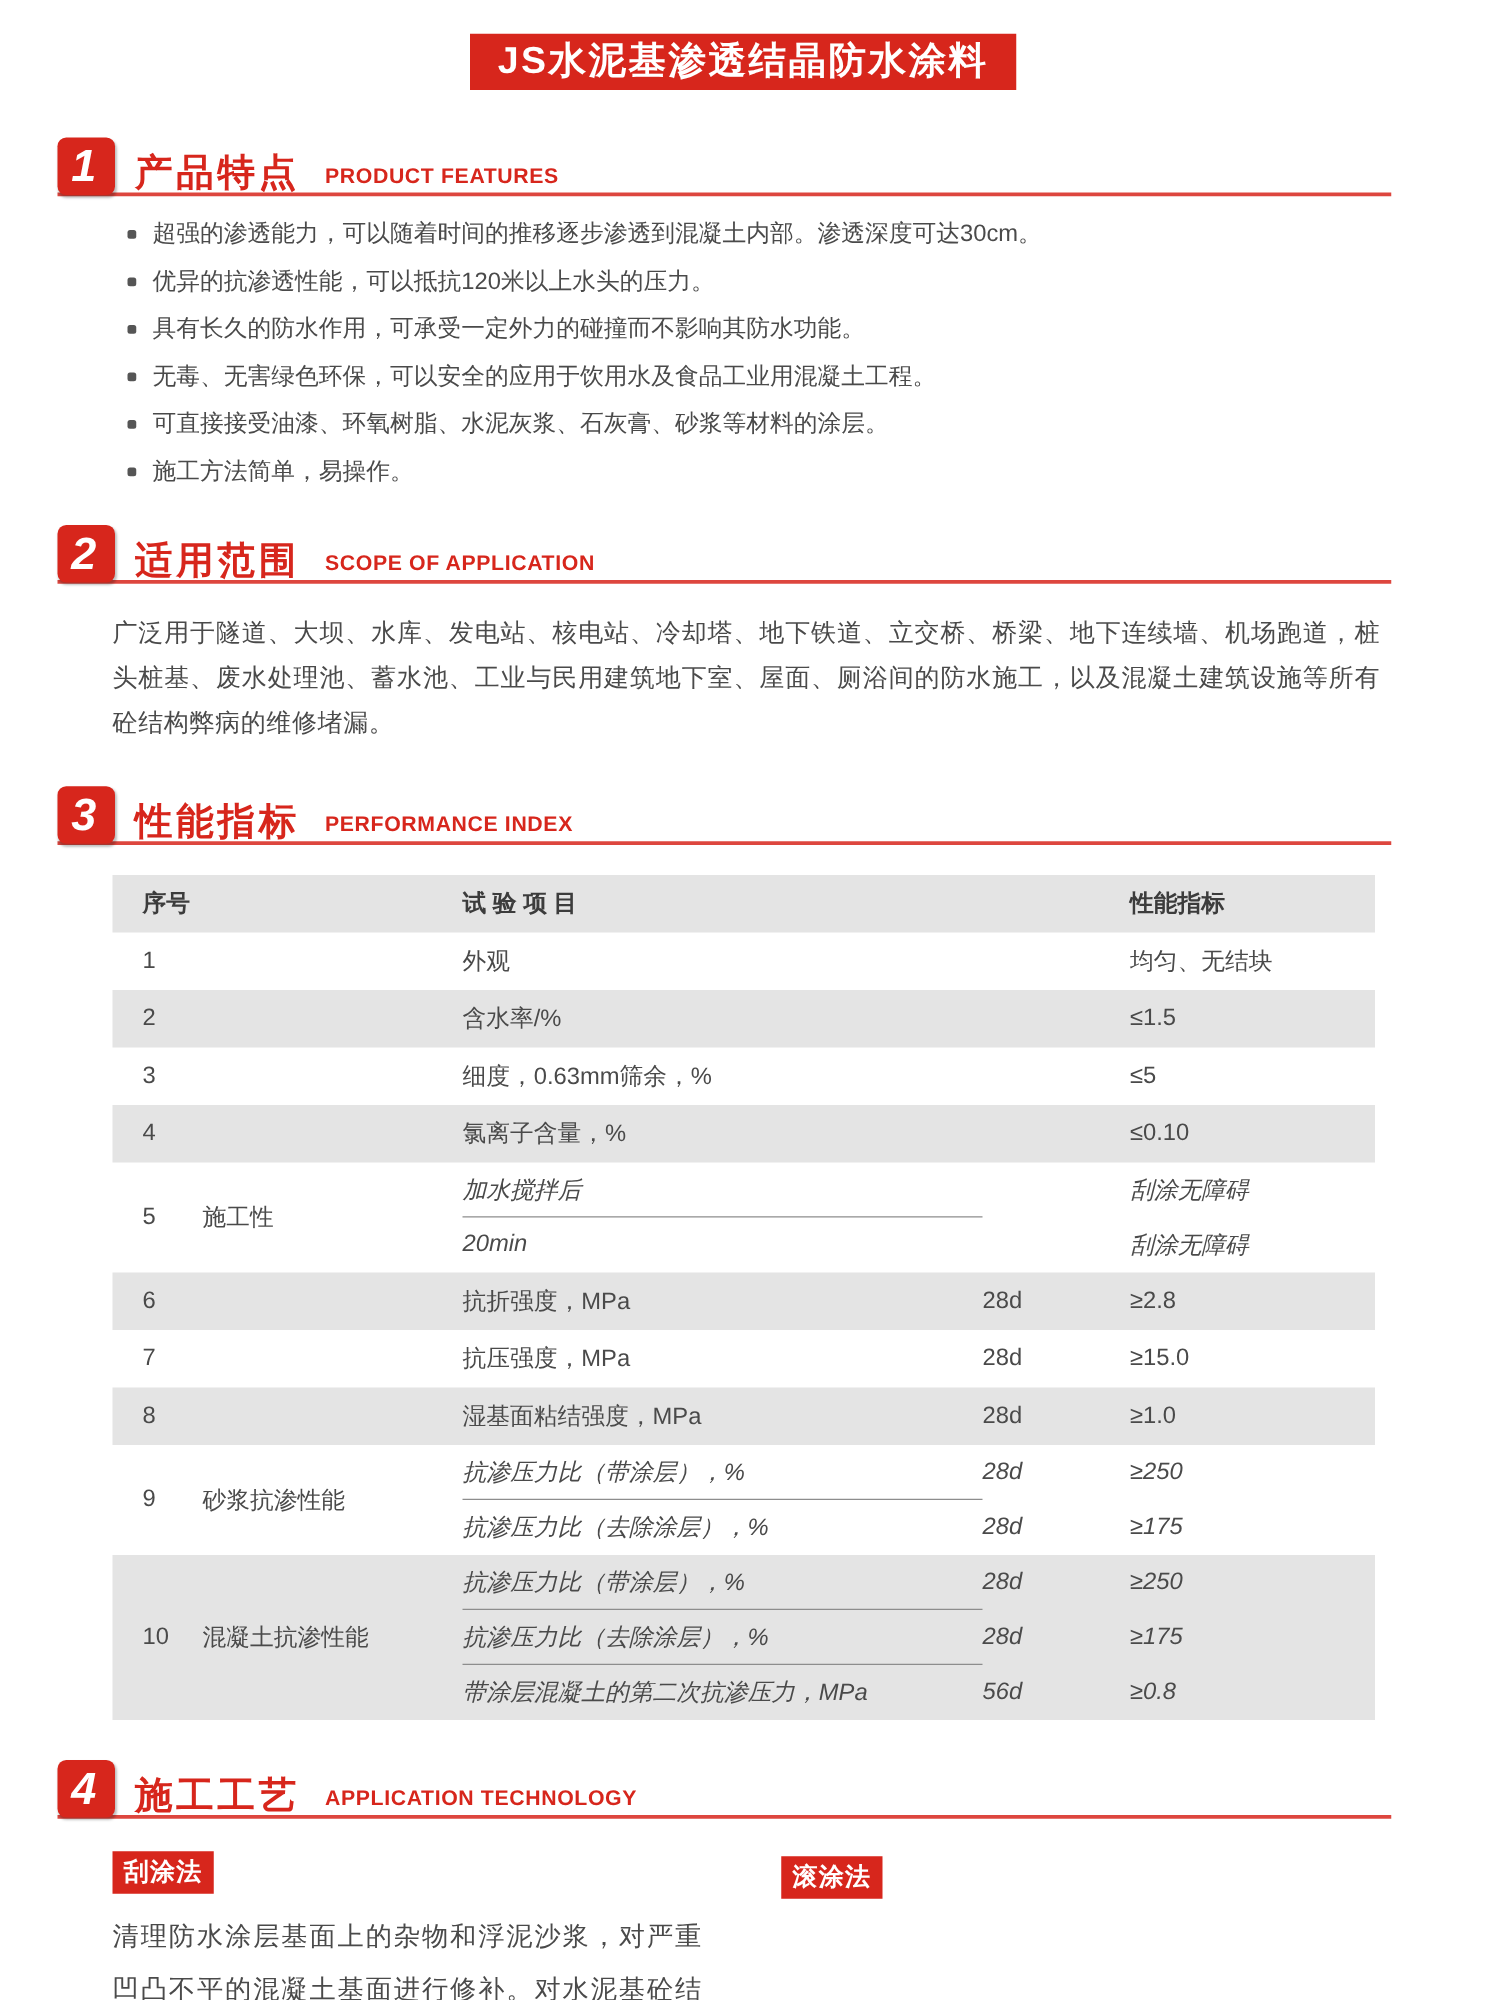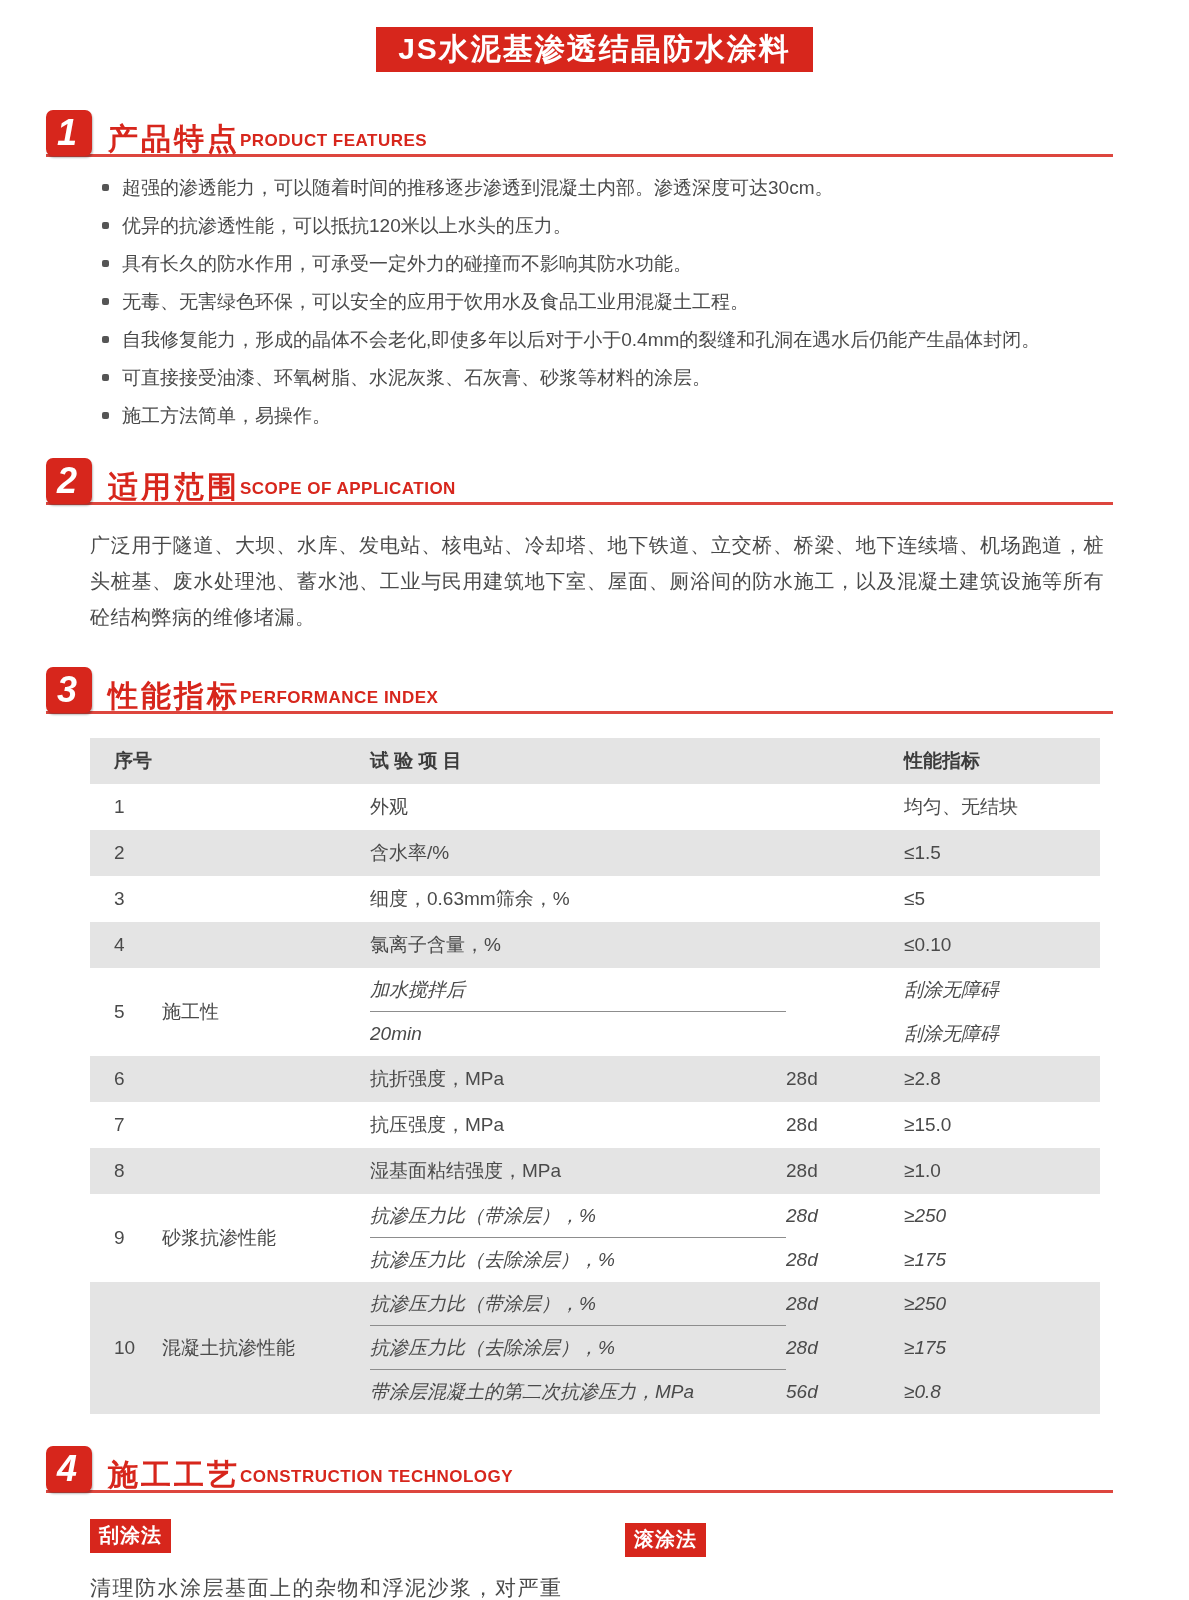--- a/index.html
+++ b/index.html
@@ -33,21 +33,21 @@
     display:flex; align-items:center; justify-content:center;
     box-shadow:1px 2px 2px rgba(0,0,0,0.25);
     flex:0 0 auto; margin-bottom:-2px; padding-right:4px;
   }
   .sec-title {
     color:var(--accent); font-size:30px; font-weight:bold;
     letter-spacing:3px; margin-left:16px; line-height:1.05;
   }
   .sec-sub {
     color:var(--accent); font-size:17px; font-weight:bold;
-    letter-spacing:0.5px; margin-left:0; margin-bottom:3px;
+    letter-spacing:0.5px; margin-left:20px; margin-bottom:3px;
   }
 
   
   .features { margin:18px 80px 0 100px; }
   .features li {
     list-style:none; position:relative; padding-left:22px;
     font-size:19px; line-height:25px; margin-bottom:13px; color:#4a4a4a;
   }
   .features li::before {
     content:""; position:absolute; left:2px; top:9px;
@@ -108,21 +108,20 @@
     <div class="sec-header">
       <div class="sec-num">1</div>
       <div class="sec-title">产品特点</div>
       <div class="sec-sub">PRODUCT FEATURES</div>
     </div>
     <ul class="features">
       <li>超强的渗透能力，可以随着时间的推移逐步渗透到混凝土内部。渗透深度可达30cm。</li>
       <li>优异的抗渗透性能，可以抵抗120米以上水头的压力。</li>
       <li>具有长久的防水作用，可承受一定外力的碰撞而不影响其防水功能。</li>
       <li>无毒、无害绿色环保，可以安全的应用于饮用水及食品工业用混凝土工程。</li>
-      <li>自我修复能力，形成的晶体不会老化,即使多年以后对于小于0.4mm的裂缝和孔洞在遇水后仍能产生晶体封闭。</li>
       <li>可直接接受油漆、环氧树脂、水泥灰浆、石灰膏、砂浆等材料的涂层。</li>
       <li>施工方法简单，易操作。</li>
     </ul>
   </div>
 
   <div class="section" style="margin-top:30px;">
     <div class="sec-header">
       <div class="sec-num">2</div>
       <div class="sec-title">适用范围</div>
       <div class="sec-sub">SCOPE OF APPLICATION</div>
@@ -258,21 +257,21 @@
           </div>
         </div>
       </div>
     </div>
   </div>
 
   <div class="section" style="margin-top:32px;">
     <div class="sec-header">
       <div class="sec-num">4</div>
       <div class="sec-title">施工工艺</div>
-      <div class="sec-sub">CONSTRUCTION TECHNOLOGY</div>
+      <div class="sec-sub">APPLICATION TECHNOLOGY</div>
     </div>
 
     <div class="construction">
       <div class="col-left">
         <span class="method-badge">刮涂法</span>
         <p class="method-text">清理防水涂层基面上的杂物和浮泥沙浆，对严重凹凸不平的混凝土基面进行修补。对水泥基砼结构防水面上的油污、杂物铲除清理，在湿基面上进行施工涂刷防水材料。如果发现基面有严重渗漏处，应先采用堵漏材料施工，再使用本材料，才能确保工程质量。水灰比为0.3-0.4:1，用量在1.4-1.7kg/m2，厚度为1.0mm(±0.05mm)为标准。</p>
       </div>
       <div class="col-right">
         <div class="roll-block">
           <span class="method-badge">滚涂法</span>

